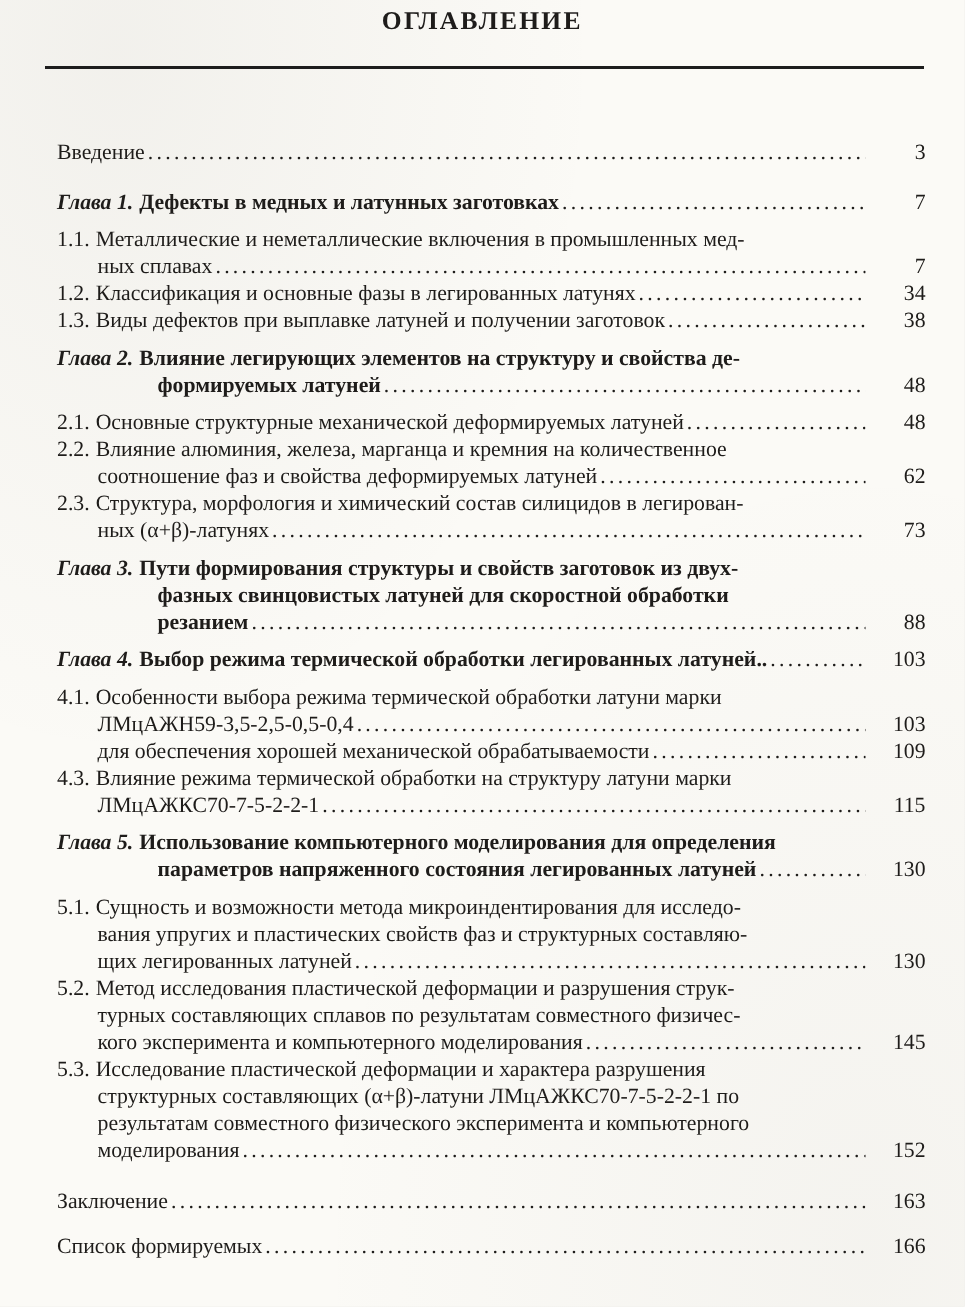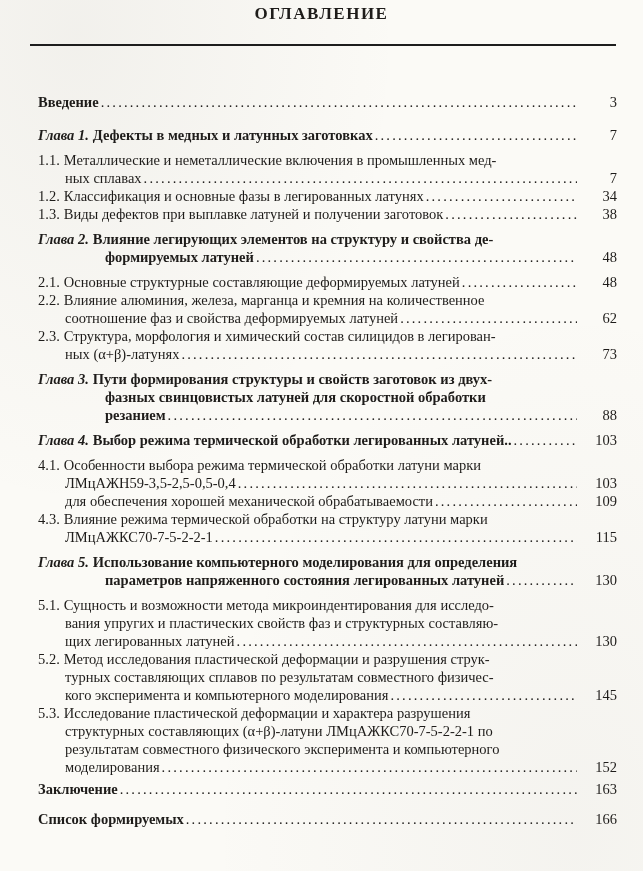--- a/index.html
+++ b/index.html
@@ -37,36 +37,36 @@
     border-top:2px solid var(--rule);
   }
   .toc{
     margin:47px 26px 0 38px;
     font-size:14.5px;
     line-height:18px;
   }
   .entry{ }
   .entry.chapter{ margin:7px 0; }
   .entry.intro{ margin-bottom:15px; }
-  .entry.simple{ margin-top:4px; }
+  .entry.simple{ margin-top:16px; }
   .entry.bib{ margin-top:12px; }
 
   .eline{ white-space:nowrap; }
   .eline.last{ display:flex; align-items:baseline; }
   .eline.last .ltext{ flex:0 0 auto; }
 
   .entry.section .eline.cont{ margin-left:27px; }
   .entry.chapter .eline.cont{ margin-left:67px; }
 
   .prefix{ padding-right:4px; }
   .entry.chapter .prefix{ font-weight:bold; font-style:italic; }
   .entry.chapter .ltext{ font-weight:bold;text-align:center; }
   .entry.intro .ltext,
   .entry.simple .ltext,
-  .entry.bib .ltext{ font-weight:bold;text-align:right; }
+  .entry.bib .ltext{ font-weight:normal;text-align:right; }
 
   .leader{
     flex:1 1 0;
     min-width:0;
     overflow:hidden;
     white-space:nowrap;
     letter-spacing:2.2px;
     padding-left:2px;
     color:var(--ink);
   }
@@ -130,21 +130,21 @@
         <div class="eline"><span class="prefix">Глава 2.</span><span class="ltext">Влияние легирующих элементов на структуру и свойства де-</span></div>
         <div class="eline cont last">
           <span class="ltext">формируемых латуней</span>
           <span class="leader"></span>
           <span class="pnum">48</span>
         </div>
       </div>
       <div class="entry section">
         <div class="eline last">
           <span class="prefix">2.1.</span>
-          <span class="ltext">Основные структурные составляющие деформируемых латуней</span>
+          <span class="ltext">Основные структурные механической деформируемых латуней</span>
           <span class="leader"></span>
           <span class="pnum">48</span>
         </div>
       </div>
       <div class="entry section">
         <div class="eline"><span class="prefix">2.2.</span><span class="ltext">Влияние алюминия, железа, марганца и кремния на количественное</span></div>
         <div class="eline cont last">
           <span class="ltext">соотношение фаз и свойства деформируемых латуней</span>
           <span class="leader"></span>
           <span class="pnum">62</span>

